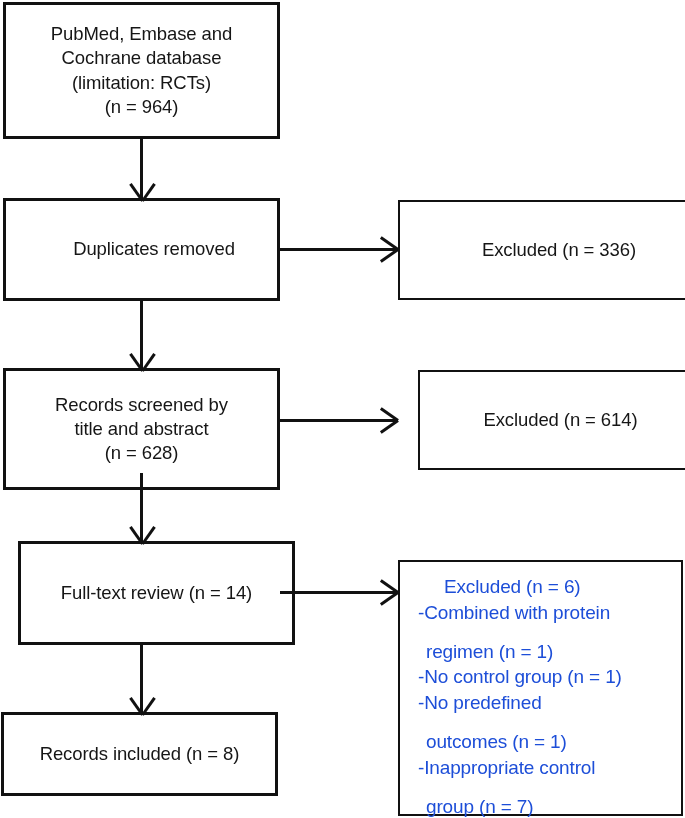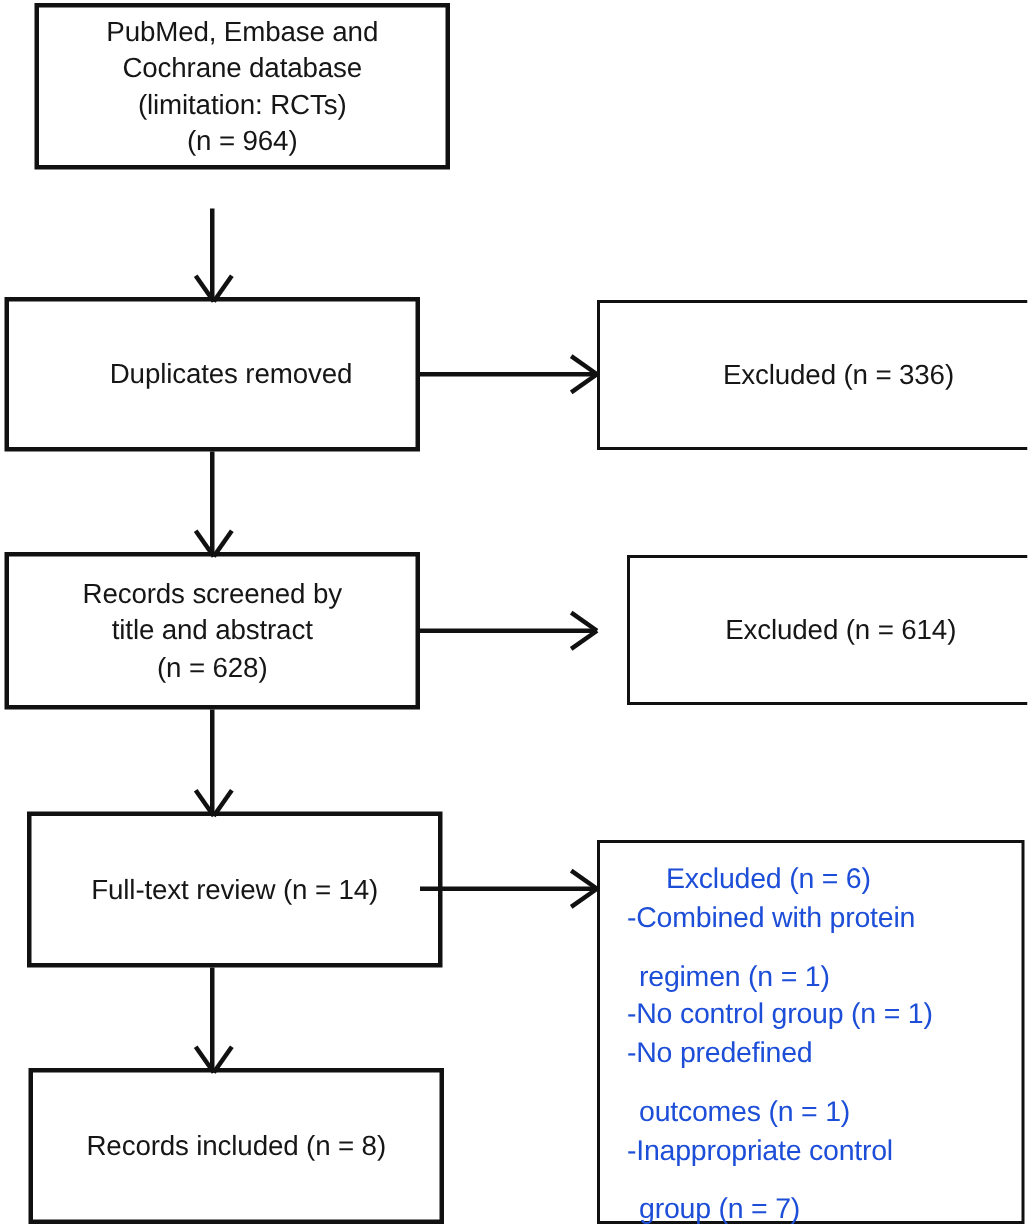--- a/index.html
+++ b/index.html
@@ -129,42 +129,42 @@
     top: 0;
     transform: rotate(-35deg);
     transform-origin: right center;
   }
 </style>
 </head>
 <body>
 
 <div id="flow-root">
 
-  <div class="node left" style="left:3px; top:2px; width:277px; height:111px;margin-left:20px;">
+  <div class="node left" style="left:3px; top:2px; width:277px; height:137px;">
     <span class="node-text">PubMed, Embase and
 Cochrane database
 (limitation: RCTs)
 (n = 964)</span>
   </div>
 
   <div class="node left" style="left:3px; top:198px; width:277px; height:103px;padding-left:25px;">
     <span class="node-text">Duplicates removed</span>
   </div>
 
-  <div class="node left" style="left:3px; top:368px; width:277px; height:105px;">
+  <div class="node left" style="left:3px; top:368px; width:277px; height:122px;">
     <span class="node-text">Records screened by
 title and abstract
 (n = 628)</span>
   </div>
 
   <div class="node left" style="left:18px; top:541px; width:277px; height:104px;">
     <span class="node-text">Full-text review (n = 14)</span>
   </div>
 
-  <div class="node left" style="left:19px; top:712px; width:277px; height:104px;">
+  <div class="node left" style="left:1px; top:712px; width:277px; height:84px;">
     <span class="node-text">Records included (n = 8)</span>
   </div>
 
   <div class="node thin excluded-simple" style="left:398px; top:200px; width:322px; height:100px;">
     <span class="node-text">Excluded (n = 336)</span>
   </div>
 
   <div class="node thin excluded-simple" style="left:418px; top:370px; width:285px; height:100px;">
     <span class="node-text">Excluded (n = 614)</span>
   </div>

